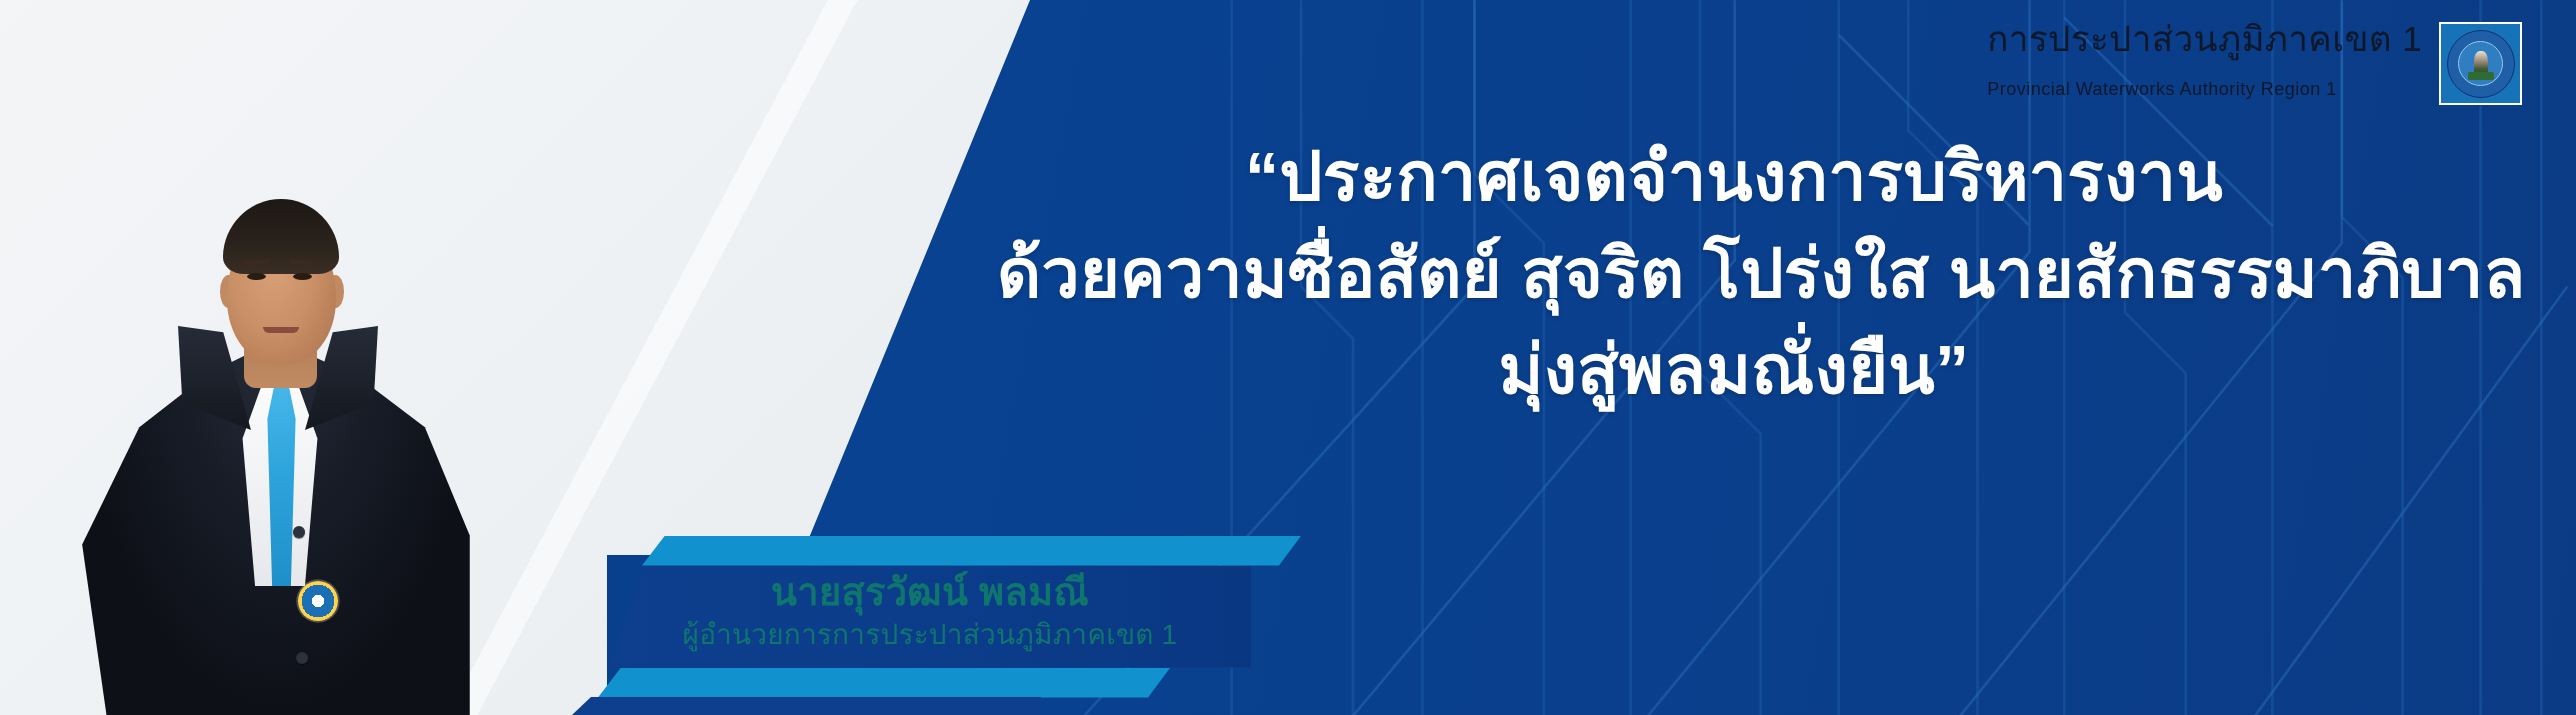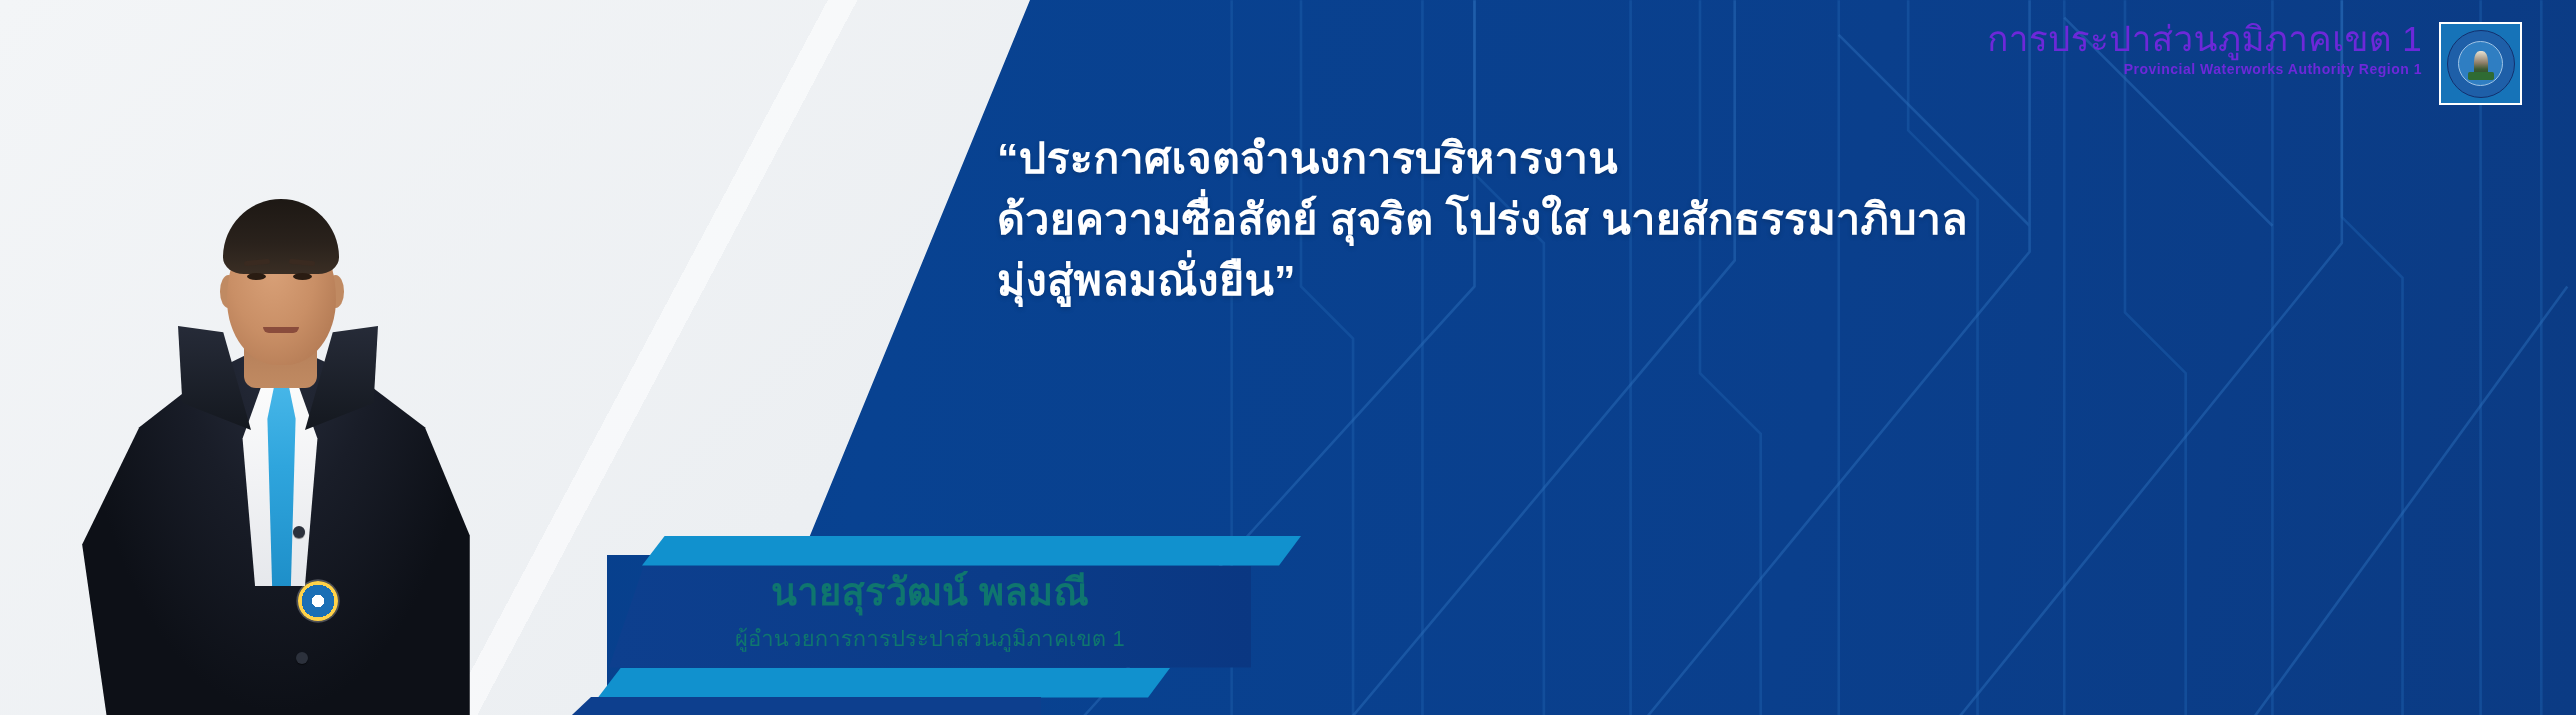--- a/index.html
+++ b/index.html
@@ -118,30 +118,29 @@
     position:absolute; width:12px; height:12px; border-radius:50%;
     background:#2c313c; box-shadow:0 0.9px 0.9px rgba(0,0,0,.5);
   }
   .p-btn1{ left:219px; bottom:178px; }
   .p-btn2{ left:222px; bottom:52px;  }
 
   
   .org-block{
     position:absolute;
     right:154px; top:19px;
-    text-align:right;
-    color:#6d28d9;
+    color:#0f172a;
   }
   .org-th{
     font-size:35px; font-weight:400; line-height:1.15;
     letter-spacing:0.4px; white-space:nowrap;
   }
   .org-en{
-    font-size:14px; font-weight:700; line-height:1.3;
-    letter-spacing:0.5px; white-space:nowrap; margin-top:1px;
+    font-size:18px; font-weight:400; line-height:1.3;
+    letter-spacing:0.5px; white-space:nowrap; margin-top:19px;
   }
   .logo-box{
     position:absolute; right:54px; top:22px;
     width:83px; height:83px;
     background:#1673b8;
     border:2.6px solid #ffffff;
     display:flex; align-items:center; justify-content:center;
   }
   .logo-circle{
     width:68px; height:68px; border-radius:50%;
@@ -166,23 +165,24 @@
   .logo-base{
     position:absolute; left:50%; bottom:5.2px; transform:translateX(-50%);
     width:26px; height:7.8px; background:#2f6b33; border-radius:1.7px;
   }
 
   
   .quote{
     position:absolute;
     left:997px; top:128px;
     width:1474px;
+    text-align:center;
     color:#ffffff;
     font-weight:700;
-    font-size:43px;
+    font-size:68px;
     line-height:1.42;
     letter-spacing:0.3px;
     text-shadow:0 1.7px 5.2px rgba(0,0,0,.18);
   }
   .quote .qline{ display:block; white-space:nowrap; }
 
   
   .namebar{ position:absolute; left:0; top:536px; width:1388px; height:180px; }
   .nb-stripe-top{
     position:absolute; left:642px; top:0; width:659px; height:29.5px;
@@ -201,22 +201,22 @@
   }
   .nb-text{
     position:absolute; left:609px; top:33px; width:642px;
     text-align:center; color:#0f766e;
   }
   .nb-name{
     font-size:38px; font-weight:700; line-height:1.22; letter-spacing:0.3px;
     white-space:nowrap;
   }
   .nb-role{
-    font-size:22px; font-weight:400; line-height:1.3; letter-spacing:0.2px;
-    white-space:nowrap; margin-top:10px;
+    font-size:28px; font-weight:400; line-height:1.3; letter-spacing:0.2px;
+    white-space:nowrap; margin-top:2px;
   }
   .nb-tail{
     position:absolute; left:555px; top:161px; width:486px; height:34px;
     background:#0d3f8e;
     clip-path:polygon(36px 0, 486px 0, 486px 34px, 0 34px);
   }
 </style>
 </head>
 <body>
 

